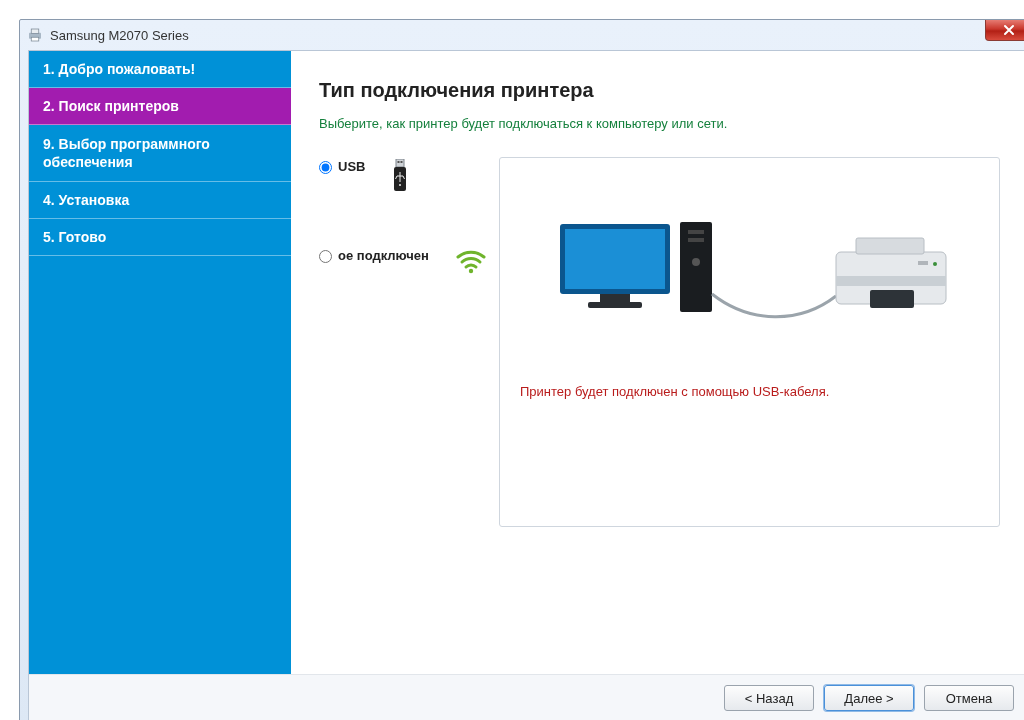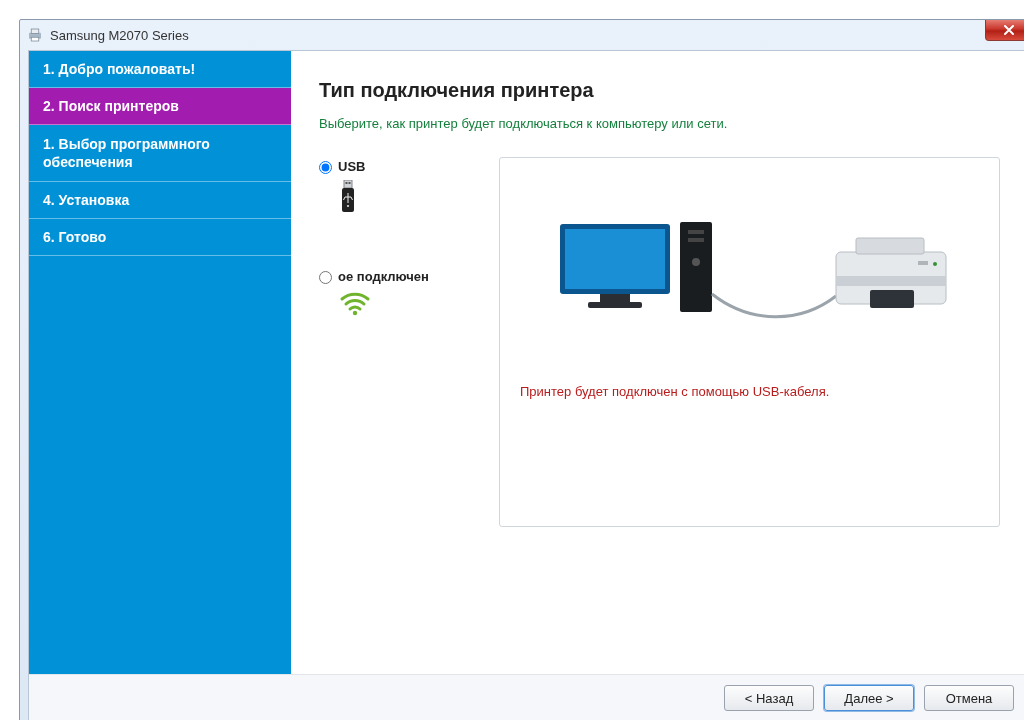--- a/index.html
+++ b/index.html
@@ -81,21 +81,21 @@
     color: #15803d;
   }
   .conn-row { display: flex; }
   .options {
     width: 180px;
     display: flex;
     flex-direction: column;
     gap: 50px;
     padding-top: 2px;
   }
-  .opt-item { display: flex; flex-direction: column; gap: 6px; }
+  .opt-item { display: flex; flex-direction: row; gap: 6px; }
   .opt-header { display: flex; align-items: flex-start; gap: 6px; }
   .opt-header input[type=radio] { margin-top: 2px; }
   .opt-label { font-weight: bold; }
   .opt-icon { margin-left: 20px; }
   .detail-panel {
     flex: 1;
     border: 1px solid #cfd6de;
     border-radius: 3px;
     min-height: 370px;
     padding: 16px 20px;
@@ -154,23 +154,23 @@
       </svg>
     </div>
   </div>
 
   <div class="dialog-body">
     <div class="content-row">
 
       <div class="sidebar">
         <div class="step">1. Добро пожаловать!</div>
         <div class="step active">2. Поиск принтеров</div>
-        <div class="step multi">1. Выбор программного обеспечения</div>
+        <div class="step multi">9. Выбор программного обеспечения</div>
         <div class="step">4. Установка</div>
-        <div class="step">6. Готово</div>
+        <div class="step">5. Готово</div>
       </div>
 
       <div class="main">
         <h2>Тип подключения принтера</h2>
         <p class="subtitle">Выберите, как принтер будет подключаться к компьютеру или сети.</p>
 
         <div class="conn-row">
 
           <div class="options">
 

